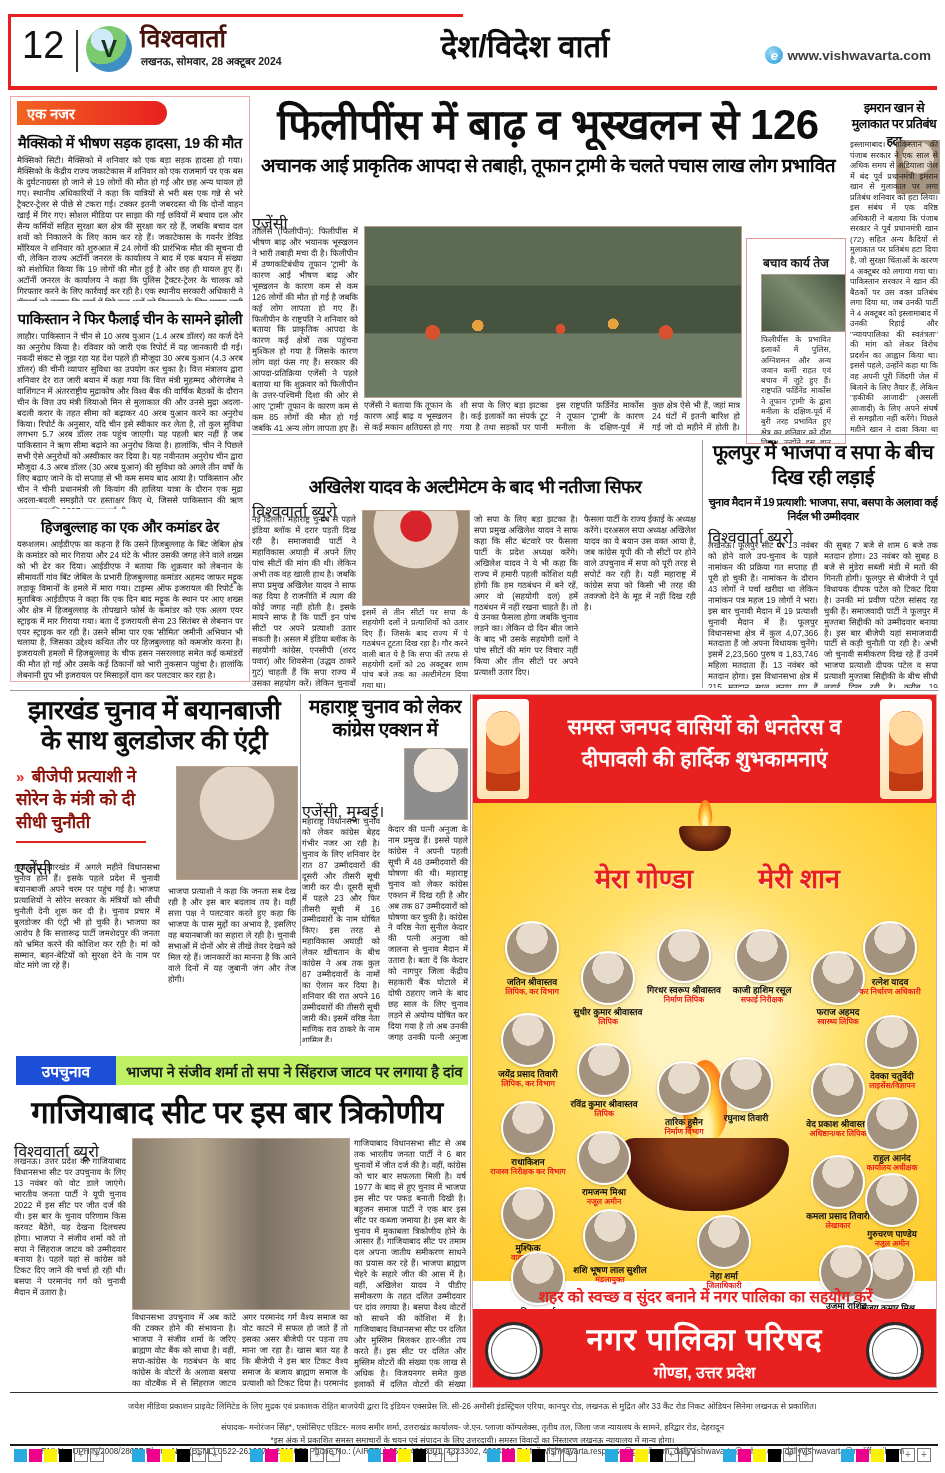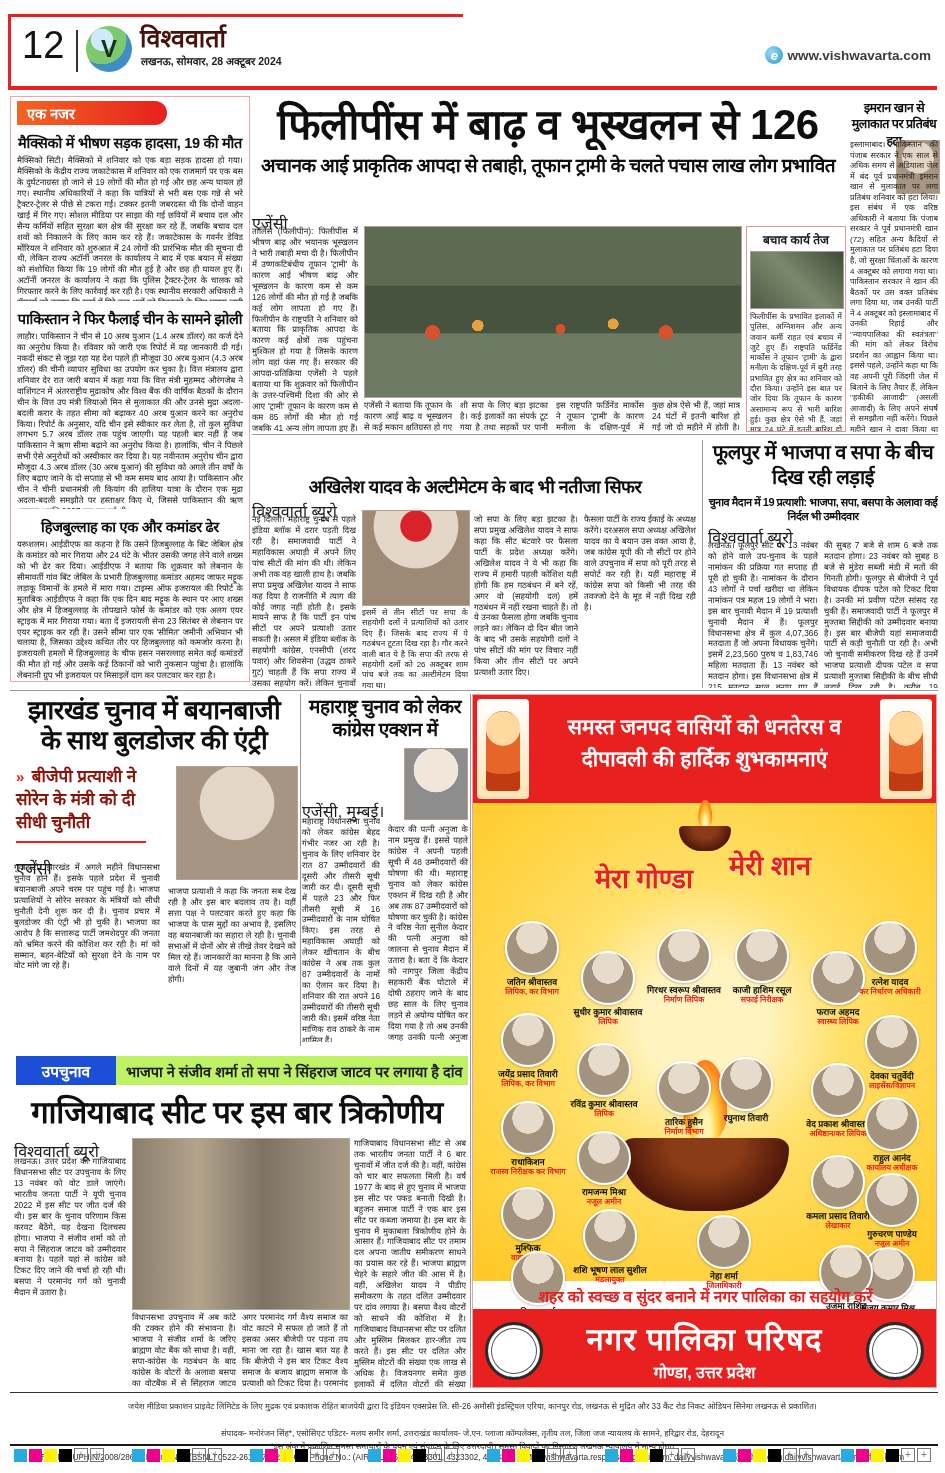--- a/index.html
+++ b/index.html
@@ -36,21 +36,21 @@
   .flood{background:
      radial-gradient(circle at 18% 62%,#d8512f 0 2.2%,transparent 2.3%),
      radial-gradient(circle at 30% 58%,#e8a13c 0 2%,transparent 2.1%),
      radial-gradient(circle at 52% 60%,#d8512f 0 2.2%,transparent 2.3%),
      radial-gradient(circle at 66% 57%,#e8a13c 0 2%,transparent 2.1%),
      radial-gradient(circle at 80% 62%,#d8512f 0 2.2%,transparent 2.3%),
      linear-gradient(#5d6b52 0 34%,#46543f 35% 62%,#6e7b64 63% 100%)}
   .portrait{background:radial-gradient(circle at 50% 32%,#e3d6c6 0 38%,#a79583 39% 100%)}
   .crowd{background:linear-gradient(90deg,#8a7f6d,#b3a48c 30%,#7d7365 60%,#a79a85),linear-gradient(#cfc) }
   
-  .rescue{position:absolute;left:746px;top:226px;width:100px;height:206px;border:1px solid #e09a9a;padding:3px;box-sizing:border-box;overflow:hidden}
+  .rescue{position:absolute;left:746px;top:238px;width:100px;height:206px;border:1px solid #e09a9a;padding:14px;box-sizing:border-box;overflow:hidden}
   .rescue h4{margin:1px 0 3px;text-align:center;font-size:12px;font-weight:800}
   .rescue .ph{width:92px;height:56px;background:linear-gradient(45deg,#4d5b46,#7b8a6d 50%,#3e4c39);border:1px solid #a99;margin:0 auto 3px}
   
   .kick{color:#8c1309;font-weight:800;font-size:17px;line-height:1.35}
   .chev{color:#e8201f;font-weight:800;font-size:15px;margin-right:3px}
   .redline{background:#e8201f;height:2px}
   
   .tag{position:absolute;left:16px;top:1056px;width:100px;height:29px;background:#1d4ed8;color:#fff;font-weight:800;
        font-size:15.5px;display:flex;align-items:center;justify-content:center}
   .strip{position:absolute;left:116px;top:1056px;width:352px;height:29px;background:#bef264;color:#1c1c1c;font-weight:800;
@@ -96,20 +96,21 @@
 <body>
 
 <div class="page">
 
   <div class="hdr-box"></div>
   <div class="pageno">12</div>
   <div class="hdr-div"></div>
   <div class="logo">V</div>
   <div class="masthead">विश्ववार्ता</div>
   <div class="dateline">लखनऊ,   सोमवार, 28 अक्टूबर 2024</div>
+  <div class="section-title">देश/विदेश वार्ता</div>
   <div class="site">
     <span class="e-icon">e</span>
     <span>www.vishwavarta.com</span>
   </div>
   <div class="hdr-rule"></div>
 
   <div class="en-panel">
     <div class="en-head">एक नजर</div>
 
       <div class="en-item i0">
@@ -200,21 +201,21 @@
       </div>
       <div class="deity" style="left:4px"></div>
       <div class="deity" style="right:4px"></div>
     </div>
     <div class="ad-yellow">
       <div class="diya" style="left:206px;top:8px;width:52px;height:40px">
         <div class="flame"></div>
           <div class="bowl"></div>
       </div>
       <div class="ad-slogan" style="left:96px;top:56px;width:150px;font-size:27px;text-align:center">मेरा गोण्डा</div>
-      <div class="ad-slogan" style="left:256px;top:43px;width:140px;font-size:27px;">मेरी शान</div>
+      <div class="ad-slogan" style="left:256px;top:56px;width:140px;font-size:27px;text-align:center">मेरी शान</div>
       <div class="diya" style="left:148px;top:290px;width:168px;height:118px">
         <div class="flame"></div>
           <div class="bowl"></div>
       </div>
       <div>
 
           <div class="person i0">
             <div class="pp"></div>
             <div class="pname">जतिन श्रीवास्तव</div>
             <div class="prole">लिपिक, कर विभाग</div>
@@ -368,21 +369,21 @@
   <div class="abs byline" style="left:14px;top:1140px">विश्ववार्ता ब्यूरो</div>
   <div class="photo crowd" style="left:132px;top:1138px;width:216px;height:170px"></div>
   <div class="abs bt" style="left:14px;top:1156px;width:112px;height:232px">लखनऊ। उत्तर प्रदेश की गाजियाबाद विधानसभा सीट पर उपचुनाव के लिए 13 नवंबर को वोट डाले जाएंगे। भारतीय जनता पार्टी ने यूपी चुनाव 2022 में इस सीट पर जीत दर्ज की थी। इस बार के चुनाव परिणाम किस करवट बैठेंगे, यह देखना दिलचस्प होगा। भाजपा ने संजीव शर्मा को तो सपा ने सिंहराज जाटव को उम्मीदवार बनाया है। पहले यहां से कांग्रेस को टिकट दिए जाने की चर्चा हो रही थी। बसपा ने परमानंद गर्ग को चुनावी मैदान में उतारा है।</div>
   <div class="abs bt" style="left:132px;top:1312px;width:104px;height:76px">विधानसभा उपचुनाव में अब कांटे की टक्कर होने की संभावना है। भाजपा ने संजीव शर्मा के जरिए ब्राह्मण वोट बैंक को साधा है। वहीं, सपा-कांग्रेस के गठबंधन के बाद कांग्रेस के वोटरों के अलावा बसपा का वोटबैंक में से सिंहराज जाटव की तरफ जा सकता है। बसपा ने इस बार वैश्य समाज के प्रत्याशी को टिकट दिया है। इससे भाजपा का कोर वोटबैंक वैश्य समाज का वोट कुछ हद तक बंट सकता है। बसपा प्रत्याशी परमानंद गर्ग किस प्रकार चुनाव लड़ते हैं, यह देखना दिलचस्प होगा। राजनीतिक जानकारों का कहना है कि</div>
   <div class="abs bt" style="left:242px;top:1312px;width:106px;height:76px">अगर परमानंद गर्ग वैश्य समाज का वोट काटने में सफल हो जाते हैं तो इसका असर बीजेपी पर पड़ना तय माना जा रहा है। खास बात यह है कि बीजेपी ने इस बार टिकट वैश्य समाज के बजाय ब्राह्मण समाज के प्रत्याशी को टिकट दिया है। परमानंद गर्ग के जरिए वैश्य समाज के वोटरों पर भी असर पड़ सकता है। राजनीतिक जानकारों का कहना है कि सपा के पास मुस्लिम और यादव वोटर पहले से ही हैं। ऐसे में अब दलित वोटरों को भी अपनी तरफ किए जाने का प्रयास किया है। पूर्व विधानसभा चुनाव 2022 में गाजियाबाद में कुल 61.37 प्रतिशत वोट पड़े थे। भारतीय जनता पार्टी के अतुल गर्ग ने समाजवादी पार्टी के विशाल वर्मा को 1,05,537 वोटों के अंतर से हराया था।</div>
   <div class="abs bt" style="left:354px;top:1138px;width:112px;height:250px">गाजियाबाद विधानसभा सीट से अब तक भारतीय जनता पार्टी ने 6 बार चुनावों में जीत दर्ज की है। वहीं, कांग्रेस को चार बार सफलता मिली है। वर्ष 1977 के बाद से हुए चुनाव में भाजपा इस सीट पर पकड़ बनाती दिखी है। बहुजन समाज पार्टी ने एक बार इस सीट पर कब्जा जमाया है। इस बार के चुनाव में मुकाबला त्रिकोणीय होने के आसार हैं। गाजियाबाद सीट पर तमाम दल अपना जातीय समीकरण साधने का प्रयास कर रहे हैं। भाजपा ब्राह्मण चेहरे के सहारे जीत की आस में है। वहीं, अखिलेश यादव ने पीडीए समीकरण के तहत दलित उम्मीदवार पर दांव लगाया है। बसपा वैश्य वोटरों को साधने की कोशिश में है। गाजियाबाद विधानसभा सीट पर दलित और मुस्लिम मिलकर हार-जीत तय करते हैं। इस सीट पर दलित और मुस्लिम वोटरों की संख्या एक लाख से अधिक है। विजयनगर समेत कुछ इलाकों में दलित वोटरों की संख्या काफी ज्यादा है।</div>
 
   <div class="rule" style="left:10px;top:1392px;width:928px;height:1px;background:#333"></div>
   <div class="foot" style="top:1400px">
 
-      <div style="margin-bottom:16px" class="i0">जयेश मीडिया प्रकाशन प्राइवेट लिमिटेड के लिए मुद्रक एवं प्रकाशक रोहित बाजपेयी द्वारा दि इंडियन एक्सप्रेस लि. सी-26 अमौसी इंडस्ट्रियल एरिया, कानपुर रोड, लखनऊ से मुद्रित और 33 कैंट रोड निकट ओडियन सिनेमा लखनऊ से प्रकाशित।</div>
+      <div style="margin-bottom:10px" class="i0">जयेश मीडिया प्रकाशन प्राइवेट लिमिटेड के लिए मुद्रक एवं प्रकाशक रोहित बाजपेयी द्वारा दि इंडियन एक्सप्रेस लि. सी-26 अमौसी इंडस्ट्रियल एरिया, कानपुर रोड, लखनऊ से मुद्रित और 33 कैंट रोड निकट ओडियन सिनेमा लखनऊ से प्रकाशित।</div>
 
       <div style="margin-bottom:2px" class="i1">संपादक- मनोरंजन सिंह*, एसोसिएट एडिटर- मलय समीर शर्मा, उत्तराखंड कार्यालय- जे.एन. प्लाजा कॉम्पलेक्स, तृतीय तल, जिला जज न्यायलय के सामने, हरिद्वार रोड, देहरादून</div>
 
       <div style="margin-bottom:2px" class="i2">*इस अंक में प्रकाशित समस्त समाचारों के चयन एवं संपादन के लिए उत्तरदायी। समस्त विवादों का निस्तारण लखनऊ न्यायालय में मान्य होगा।</div>
 
       <div style="margin-bottom:2px" class="i3">RNI No. UPHIN/2008/28657 Phone No.:  (BSNL) 0522-2619671, 2619672 Phone No.: (AIRTEL) 0522-4323301, 4323302, 4323303  E-Mail: vishwavarta.response@gmail.com,  dailyvishwavarta@yahoo.com dailyvishwavarta@rediffmail.com</div>
     </div>
   <div class="rule" style="left:10px;top:1444px;width:928px;height:2px;background:#1a1a1a"></div>
   <div class="cmyk">
     <span class="cg">

